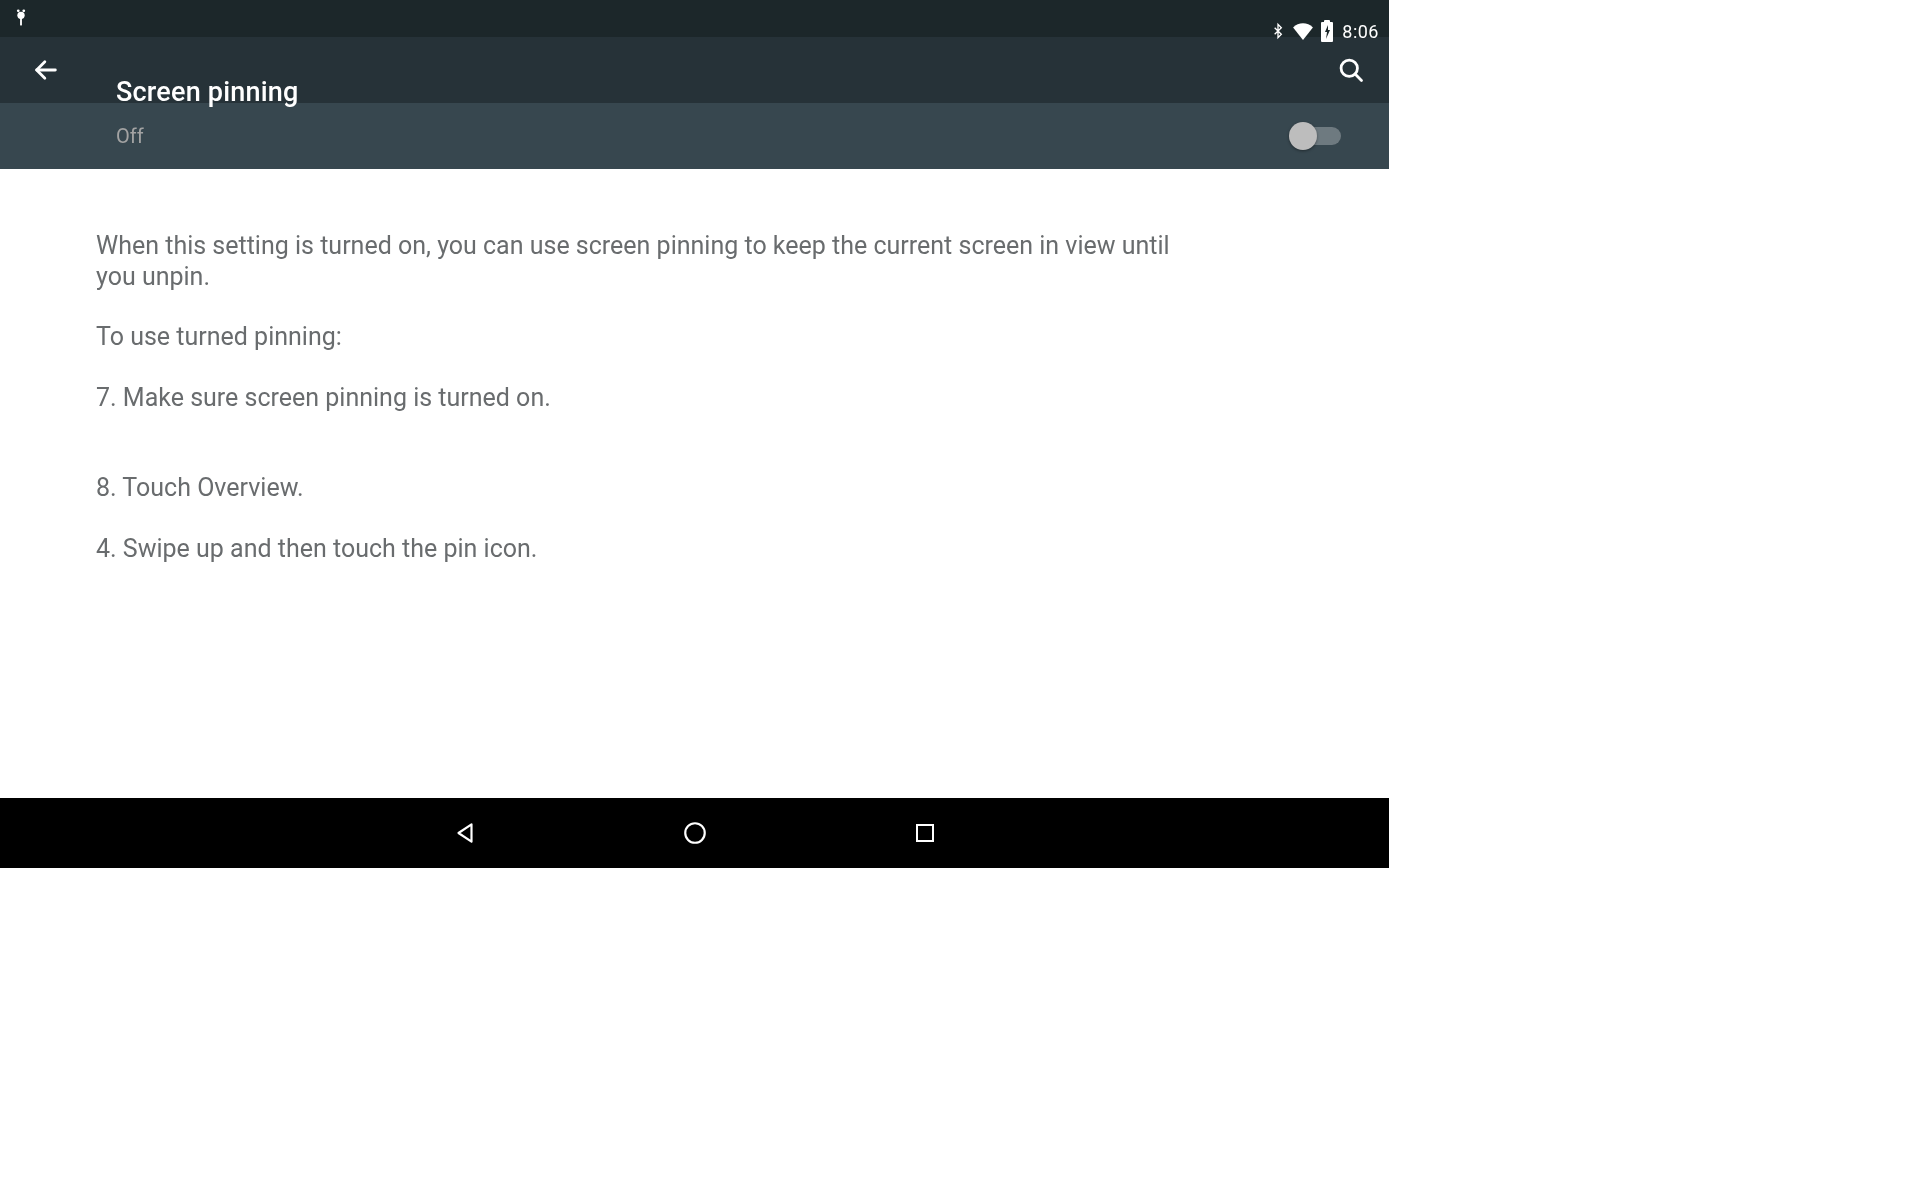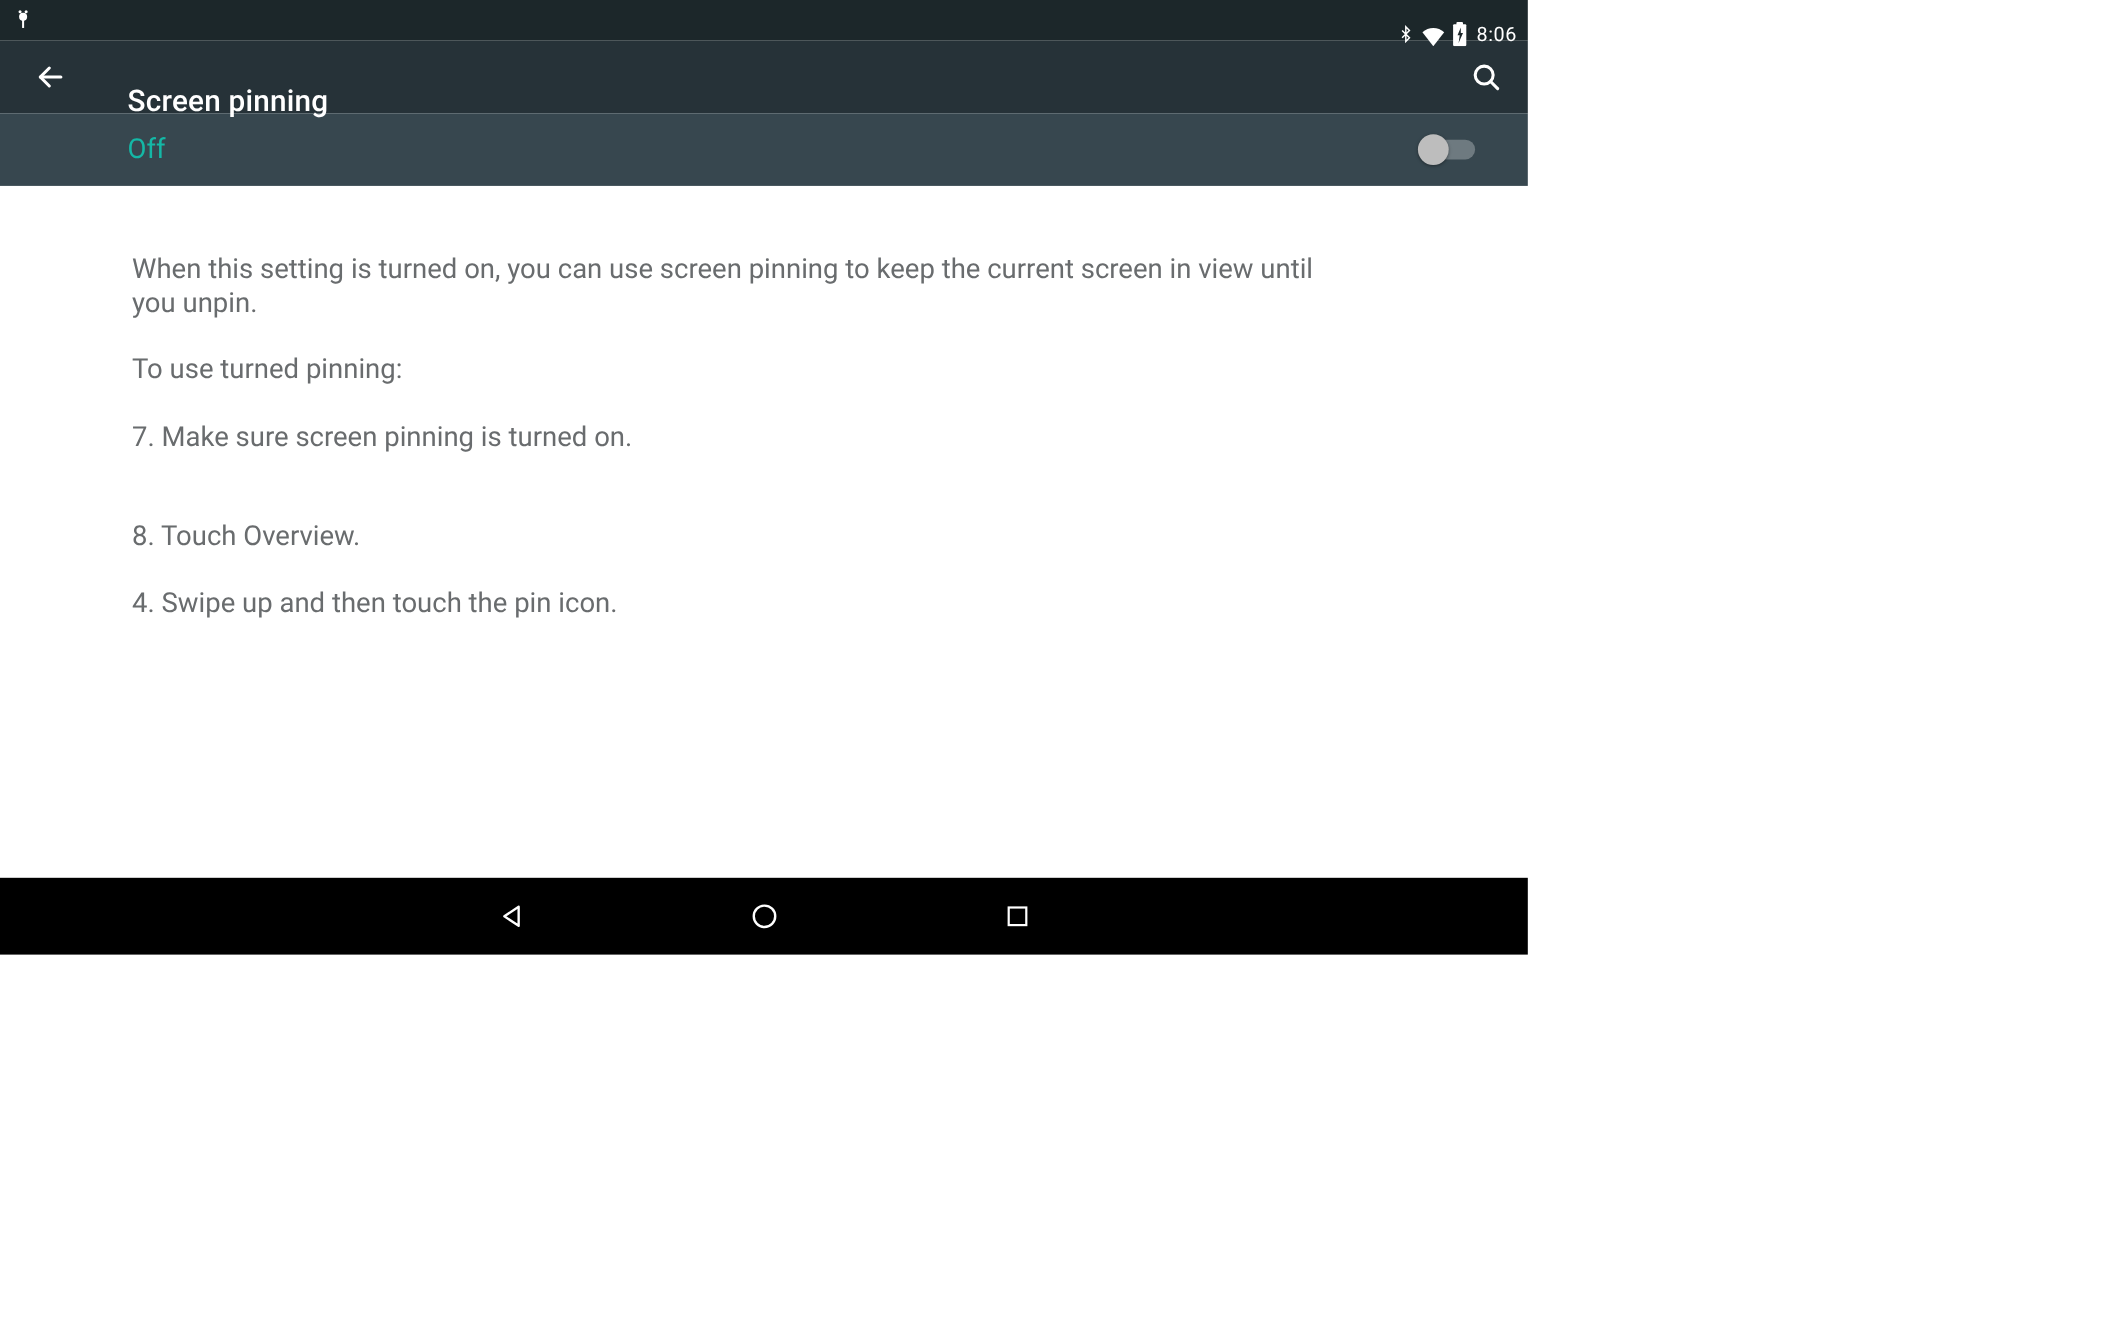--- a/index.html
+++ b/index.html
@@ -16,21 +16,21 @@
   .status-bar {
     height: 37px;
     background: #1c272a;
     display: flex;
     justify-content: space-between;
     align-items: center;
     padding: 0 10px;
     color: #ffffff;
   }
   .status-left { display: flex; align-items: center; }
-  .status-right { display: flex; align-items: flex-end; gap: 6px; margin-top: 25px; }
+  .status-right { display: flex; align-items: center; gap: 6px; margin-top: 25px; }
   .status-time {
     font-size: 18px;
     color: #ffffff;
     letter-spacing: 0.5px;
     margin-left: 2px;
   }
 
   
   .app-bar {
     height: 66px;
@@ -64,44 +64,44 @@
   .toggle-row {
     height: 66px;
     background: #37474f;
     display: flex;
     align-items: center;
     justify-content: space-between;
     padding: 0 48px 0 116px;
     color: #ffffff;
   }
   .toggle-state {
-    font-size: 25px;
+    font-size: 20px;
     font-weight: 400;
-    color: #14b8a6;
+    color: #a3a3a3;
   }
   .switch {
     width: 50px;
     height: 18px;
     background: rgba(255,255,255,0.28);
     border-radius: 9px;
     position: relative;
   }
   .switch-knob {
     width: 28px; height: 28px;
     background: #bdbdbd;
     border-radius: 50%;
     position: absolute;
     left: -2px;
     top: -5px;
     box-shadow: 0 1px 3px rgba(0,0,0,0.4);
   }
 
   
   .content {
-    padding: 62px 186px 0 120px;
+    padding: 62px 186px 0 96px;
     color: #66696c;
   }
   .content p {
     font-size: 25px;
     line-height: 1.22;
     font-weight: 400;
     color: #696c6e;
   }
   .content .spacer { height: 30px; }
 

